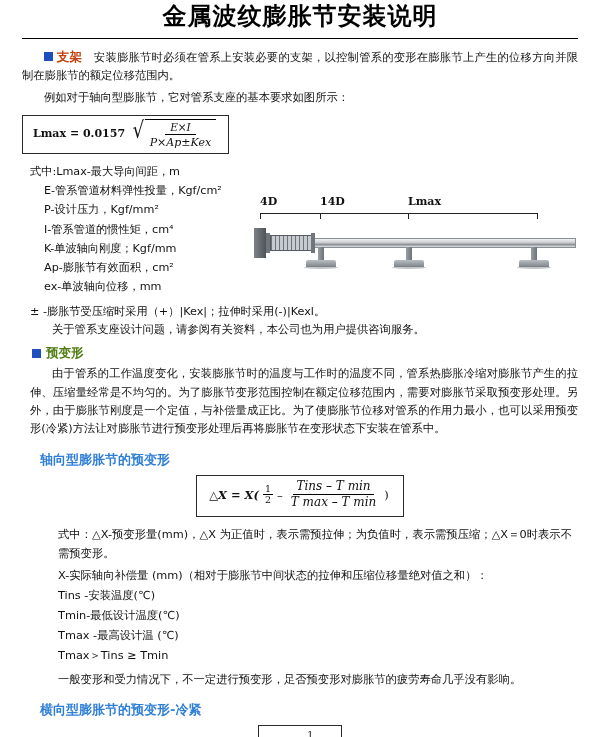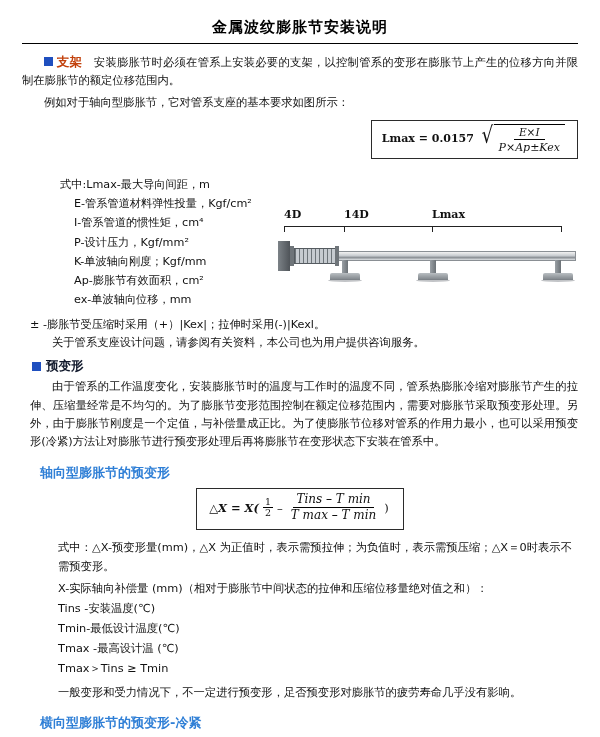--- a/index.html
+++ b/index.html
@@ -17,24 +17,24 @@
   }
   .page {
     width: 600px;
     height: 737px;
     position: relative;
     box-sizing: border-box;
     padding: 0 22px;
   }
   .title {
     text-align: center;
-    font-size: 15px;
+    font-size: 24px;
     font-weight: bold;
     letter-spacing: 1px;
-    padding-top: 18px;
+    padding-top: 0;
     padding-bottom: 6px;
     color: #000;
   }
   .title-rule {
     border: 0;
     border-top: 1.6px solid #000;
     margin: 0 0 8px 0;
   }
   .sec-head {
     display: flex;
@@ -42,40 +42,40 @@
     gap: 5px;
     margin: 6px 0 3px 10px;
   }
   .sq {
     width: 9px;
     height: 9px;
     background: #1f4fbf;
     display: inline-block;
   }
   .sec-head .sq-label {
-    color: #0f172a;
+    color: #4d7c0f;
     font-weight: bold;
     font-size: 12.5px;
   }
   p {
     margin: 0 0 2px 0;
     font-size: 11.3px;
     line-height: 1.62;
     text-align: justify;
   }
   .indent {
     text-indent: 22px;
   }
   .para-block {
     margin: 2px 0 4px 0;
   }
   .formula-wrap {
     display: flex;
-    justify-content: flex-end;
-    margin: 8px 0 16px 0;
+    justify-content: flex-start;
+    margin: 8px 0 8px 0;
   }
   .formula-box {
     border: 1px solid #2b2b2b;
     padding: 3px 12px 4px 10px;
     display: flex;
     align-items: center;
     font-family: "DejaVu Serif", serif;
     font-size: 11px;
     background: #fff;
   }
@@ -109,21 +109,21 @@
     font-size: 10.5px;
   }
   .frac .den {
     padding: 1px 5px 0 5px;
     font-size: 11px;
   }
   
   .defs-row {
     display: flex;
     align-items: flex-start;
-    margin-left: 30px;
+    gap: 6px;
   }
   .defs {
     width: 218px;
     flex: 0 0 218px;
     padding-left: 8px;
   }
   .defs div {
     font-size: 11.2px;
     line-height: 1.72;
     white-space: nowrap;
@@ -330,22 +330,22 @@
           <span class="den">P×Ap±Kex</span>
         </span>
       </span>
     </div>
   </div>
 
   <div class="defs-row">
     <div class="defs">
       <div>式中:Lmax-最大导向间距，m</div>
       <div class="sub">E-管系管道材料弹性投量，Kgf/cm²</div>
+      <div class="sub">P-设计压力，Kgf/mm²</div>
       <div class="sub">I-管系管道的惯性矩，cm⁴</div>
-      <div class="sub">P-设计压力，Kgf/mm²</div>
       <div class="sub">K-单波轴向刚度；Kgf/mm</div>
       <div class="sub">Ap-膨胀节有效面积，cm²</div>
       <div class="sub">ex-单波轴向位移，mm</div>
     </div>
 
     <div class="diagram">
       <div class="dim-row">
         <div class="dim" style="left:6px;width:60px;">4D</div>
         <div class="dim" style="left:66px;width:88px;">14D</div>
         <div class="dim" style="left:154px;width:130px;">Lmax</div>

